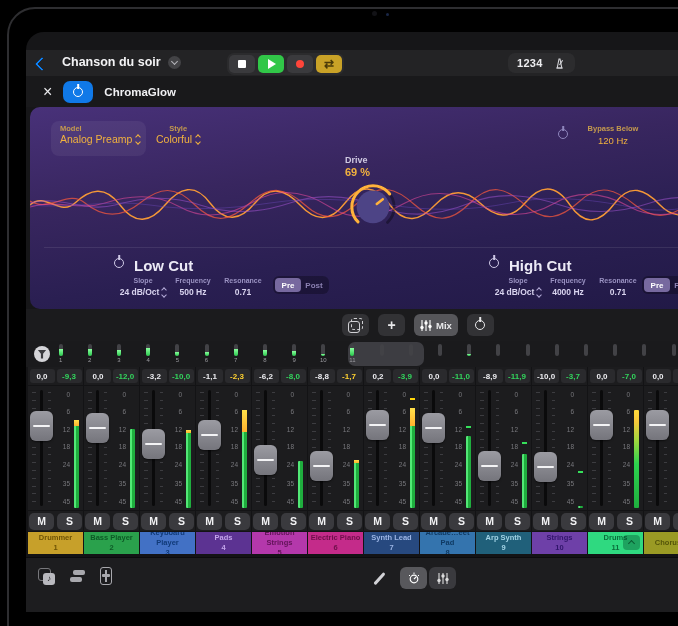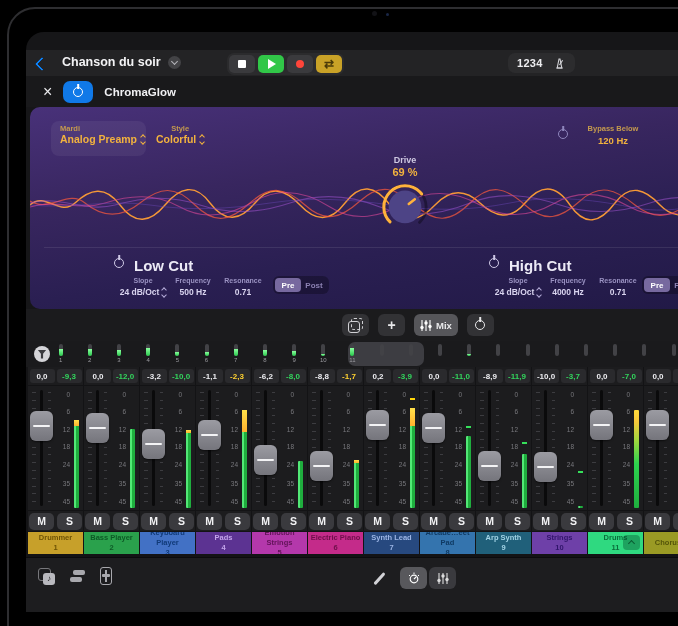--- a/index.html
+++ b/index.html
@@ -49,30 +49,30 @@
           justify-content:center;color:#fff;border:none}
   .pwr{display:inline-block;width:8px;height:8px;border:1.6px solid currentColor;border-radius:50%;position:relative}
   .pwr::after{content:"";position:absolute;left:50%;top:-4px;transform:translateX(-50%);width:1.6px;height:5px;background:currentColor}
   .pluginname{font-size:11.5px;font-weight:700;color:#f0f0f3}
   
   .panel{position:absolute;left:4px;top:75px;width:700px;height:202px;border-radius:10px;overflow:hidden;
          background:linear-gradient(172deg,#483179 0%,#38265f 35%,#2a1f52 65%,#211946 100%)}
   .modelbox{position:absolute;left:21px;top:14px;width:86px;height:32px;background:rgba(255,255,255,.06);
             border-radius:8px;padding:3px 0 0 9px}
   .plabel{font-size:7.5px;color:#c49a4e;font-weight:600}
-  .pvalue{font-size:10.5px;color:#f2b23e;font-weight:700;display:flex;align-items:center;gap:4px}
+  .pvalue{font-size:10.5px;color:#f2b23e;font-weight:400;display:flex;align-items:center;gap:4px}
   .updown{display:inline-flex;flex-direction:column;gap:1px;color:#f2b23e}
   .updown .chv{width:3px;height:3px;border-width:1.2px}
   .styleblk{position:absolute;left:126px;top:17px;text-align:center}
   .dimpwr{position:absolute;color:#8f86bd}
   .bypassblk{position:absolute;left:551px;top:17px;width:64px;text-align:center}
   .levelblk{position:absolute;left:640px;top:17px;width:70px;text-align:center}
   .bypassblk .pvalue,.levelblk .pvalue{justify-content:center;font-size:9.5px;margin-top:2px}
   .wave{position:absolute;left:0;top:58px;width:700px;height:74px}
-  .driveblk{position:absolute;left:315px;top:48px;width:120px;text-align:center}
+  .driveblk{position:absolute;left:315px;top:48px;width:120px;text-align:left}
   .drlabel{font-size:9px;color:#cfc9e2;font-weight:600}
   .drvalue{font-size:11px;color:#f2b23e;font-weight:700;margin-top:1px}
   .knob{margin-top:3px}
   .pdiv{position:absolute;left:14px;right:22px;top:140px;height:1px;background:rgba(255,255,255,.09)}
   .cut{position:absolute;top:142px;width:340px;height:60px}
   .cicon{position:absolute;left:84px;top:9px;color:#cfc9e6}
   .ctitle{position:absolute;left:104px;top:8px;font-size:15px;font-weight:600;color:#eceaf6}
   .params{position:absolute;left:88px;top:28px;display:flex}
   .pcol{width:50px;text-align:center}
   .pclabel{font-size:7px;color:#9a92c2;font-weight:600}
@@ -201,21 +201,21 @@
   <div class="pluginbar">
     <button class="closex">×</button>
     <button class="pwrbtn">
         <span class="pwr"></span>
       </button>
     <span class="pluginname">ChromaGlow</span>
   </div>
 
   <div class="panel">
     <div class="modelbox">
-      <div class="plabel">Mardi</div>
+      <div class="plabel">Model</div>
       <div class="pvalue">
           <span>Analog Preamp</span>
         <span class="updown">
             <span class="chv c-up"></span>
             <span class="chv c-down"></span>
           </span>
         </div>
     </div>
     <div class="styleblk">
       <div class="plabel">Style</div>

